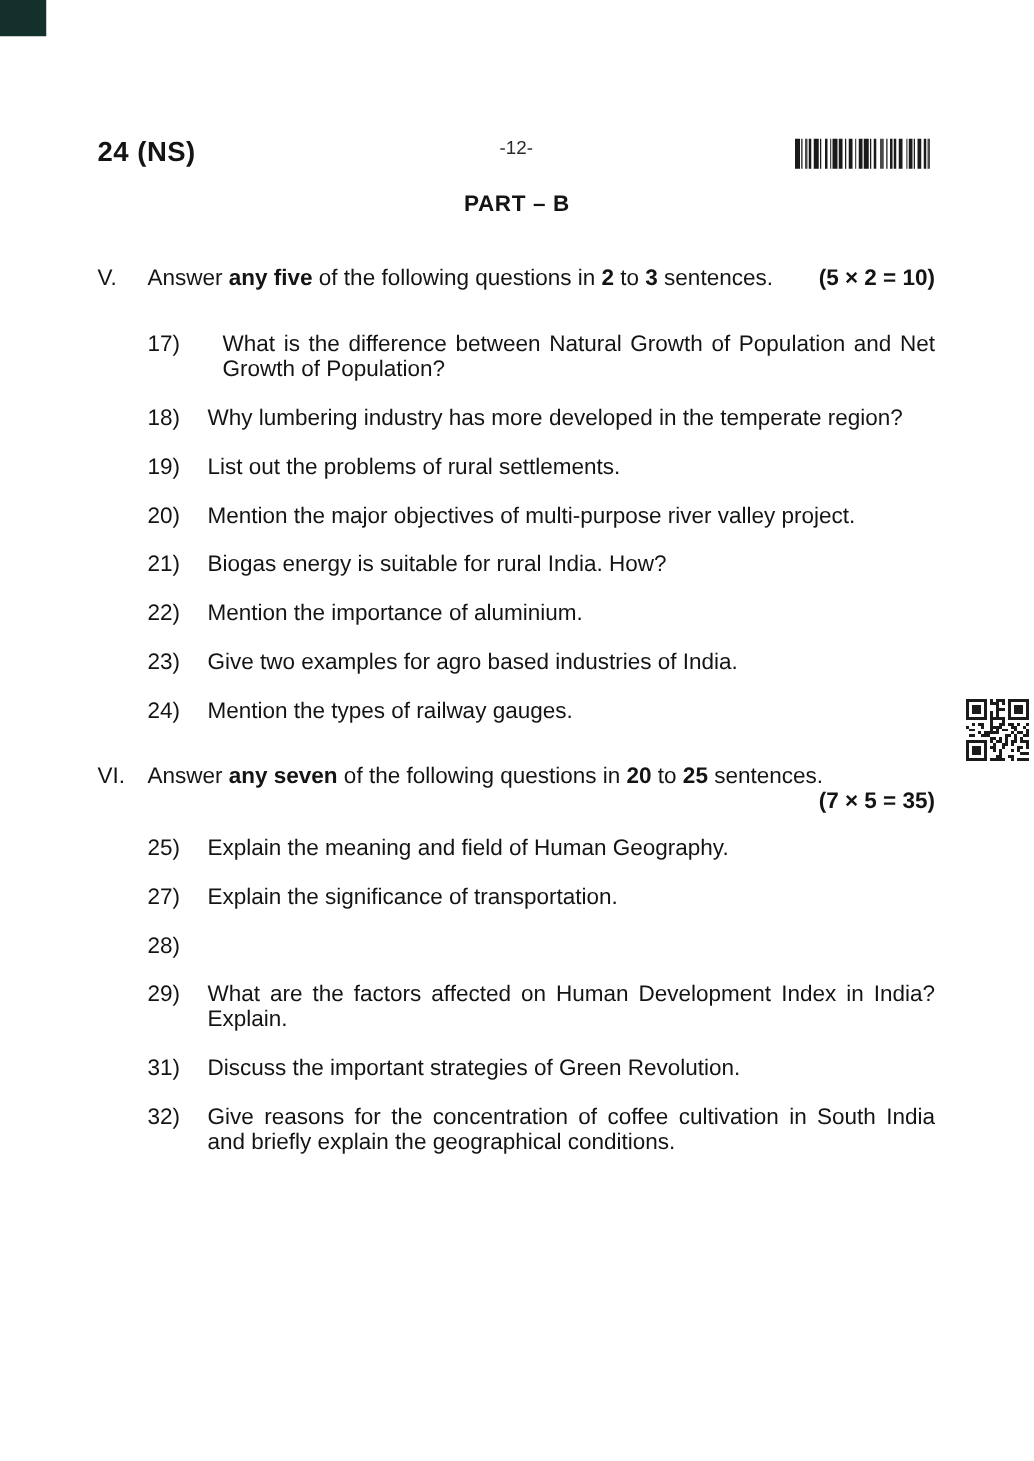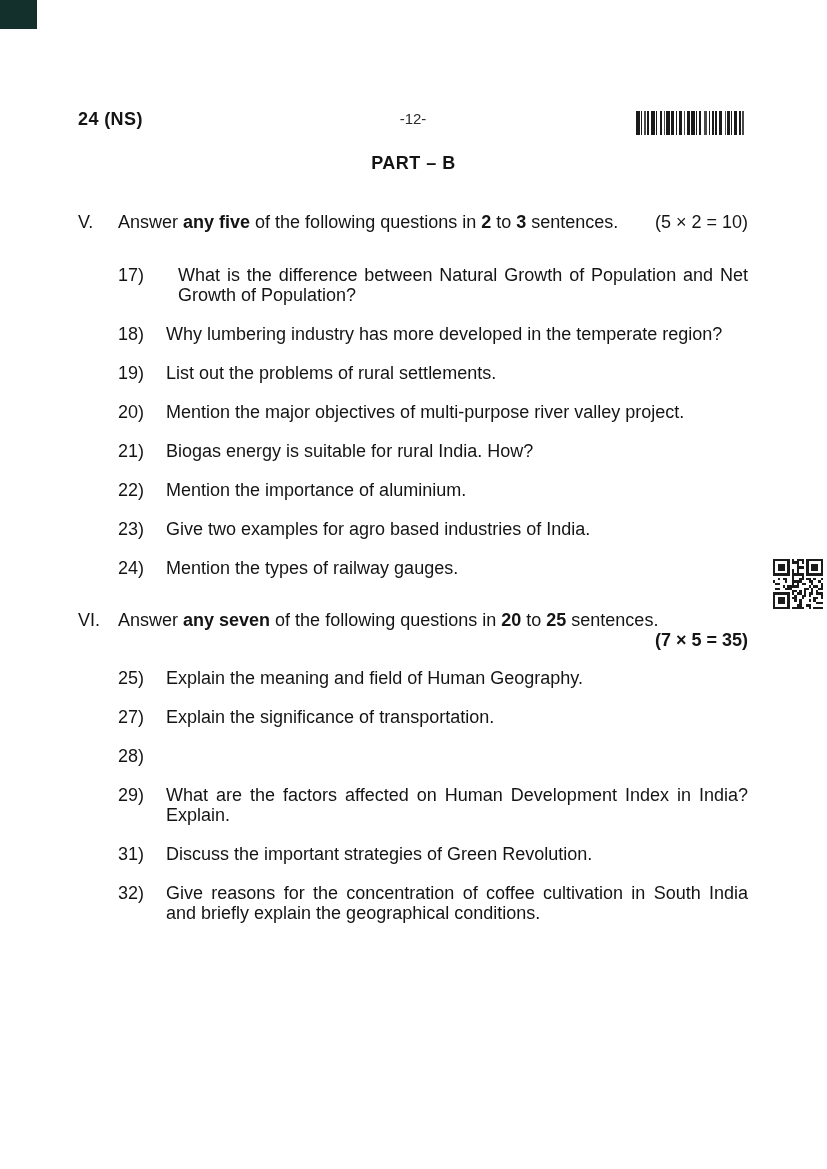--- a/index.html
+++ b/index.html
@@ -8,39 +8,39 @@
     font-family: "Liberation Sans", sans-serif;
     color: #141414;
   }
   .page { position: absolute; inset: 0; background: #ffffff; }
 
   
   .corner-mark { position: absolute; left: 0; top: 0; width: 37px; height: 29px; background: #14302c; }
 
   
   .header-row { position: absolute; left: 78px; top: 106px; width: 670px; height: 34px; }
-  .paper-code { position: absolute; left: 0; top: 3px; font-weight: bold; font-size: 18px; letter-spacing: .4px; }
+  .paper-code { position: absolute; left: 0; top: 3px; font-weight: bold; font-size: 22px; letter-spacing: .4px; }
   .page-number { position: absolute; left: 50%; transform: translateX(-50%); top: 4px; font-size: 15px; color: #2b2b2b; }
   .barcode { position: absolute; right: 2px; top: 5px; width: 110px; height: 24px; display: flex; align-items: stretch; }
   .barcode .bar { background: #1a1a1a; }
   .barcode .bar.gray { background: #4a4a4a; }
   .barcode .gap { background: transparent; }
 
   .part-title { position: absolute; left: 0; top: 153px; width: 100%; text-align: center;
     font-weight: bold; font-size: 18px; letter-spacing: .5px; }
 
   
   .content { position: absolute; left: 78px; top: 212px; width: 670px; font-size: 18px; line-height: 20px; }
 
   .sec-row { display: flex; }
   .sec-num { width: 40px; flex: 0 0 40px; }
   .sec-line { flex: 1; display: flex; }
   .sec-intro { flex: 1; }
   .bold { font-weight: bold; }
-  .marks { font-weight: normal; white-space: nowrap; padding-left: 10px; }
+  .marks { font-weight: bold; white-space: nowrap; padding-left: 10px; }
   .marks-line { text-align: right; font-weight: bold; margin-top: 0px; }
 
   .sec-head-v { margin-bottom: 33px; }
   .sec-head-vi { margin-top: 32px; }
   .q25gap { margin-top: 18px !important; justify-content: flex-end; }
 
   .q-row { display: flex; margin-top: 19px; }
   .q-row.first { margin-top: 0; gap: 12px; }
   .q-no { flex: 0 0 37px; width: 37px; margin-left: 40px; }
   .q-text { flex: 1; text-align: justify; margin-left: 11px; }

